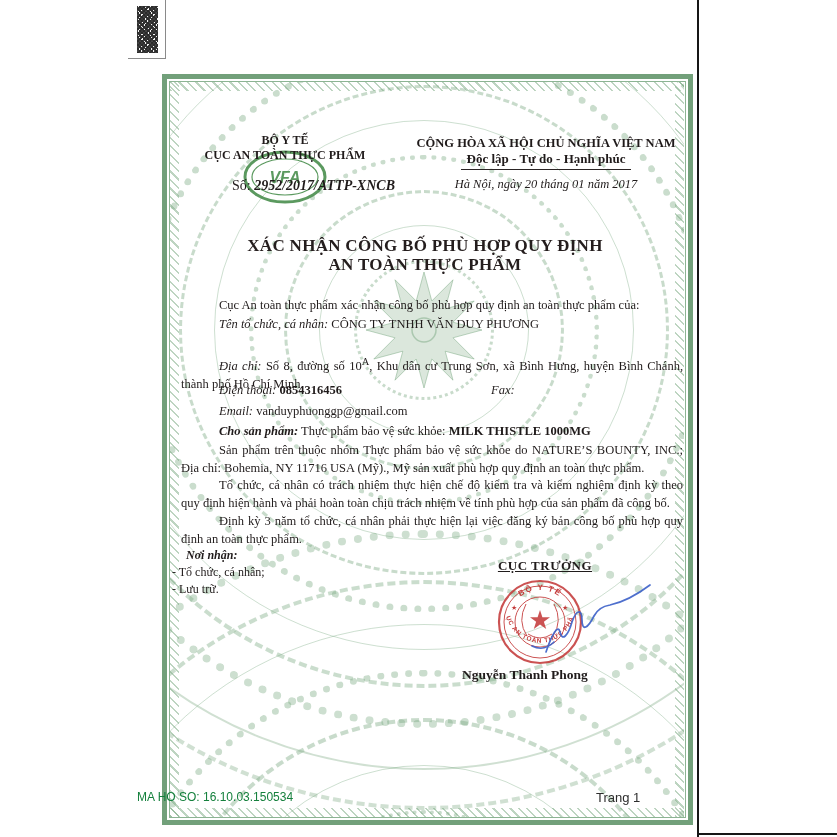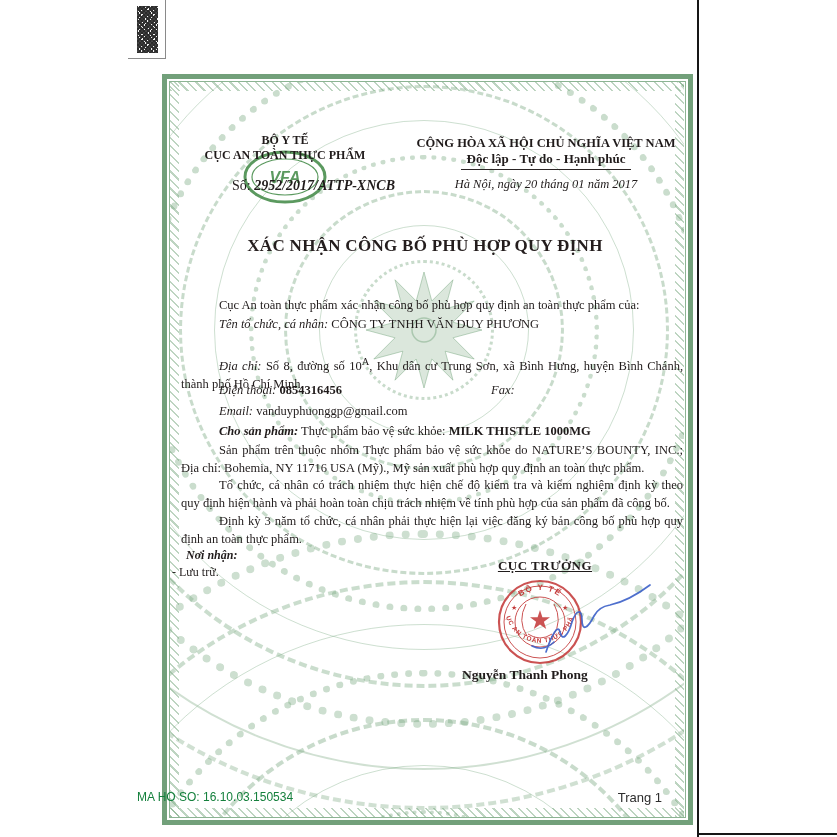--- a/index.html
+++ b/index.html
@@ -65,21 +65,21 @@
   .recipients{left:172px;top:547px;width:220px;font-size:12px;line-height:17px;z-index:3;}
   .recipients .rl{font-weight:bold;font-style:italic;margin-left:14px;}
 
   .cuc-truong{left:440px;top:558px;width:210px;text-align:center;font-weight:bold;
               font-size:13px;letter-spacing:.5px;z-index:4;text-decoration:underline;}
   .seal-svg{left:488px;top:574px;z-index:4;}
   .signer{left:462px;top:667px;width:170px;text-align:left;font-weight:bold;font-size:13.5px;z-index:4;}
 
   .footer-code{left:137px;top:790px;font-family:"Liberation Sans",sans-serif;font-size:12px;
                color:#15803d;z-index:5;}
-  .footer-page{left:596px;top:790px;width:66px;text-align:right;font-family:"Liberation Sans",sans-serif;
+  .footer-page{left:596px;top:790px;width:66px;font-family:"Liberation Sans",sans-serif;
                font-size:13px;color:#2d2d2d;z-index:5;}
 </style>
 </head>
 <body>
 
 <div class="abs scan-edge-right"></div>
 <div class="abs scan-edge-bottom"></div>
 
 <div class="abs barcode-box">
   <div class="barcode"></div>
@@ -132,40 +132,42 @@
 <div class="abs h-ministry">BỘ Y TẾ</div>
 <div class="abs h-agency">CỤC AN TOÀN THỰC PHẨM</div>
 <div class="abs h-number"><span>Số:</span>&nbsp;<span class="num">2952/2017/ATTP-XNCB</span></div>
 
 <div class="abs h-country">CỘNG HÒA XÃ HỘI CHỦ NGHĨA VIỆT NAM</div>
 <div class="abs h-motto"><span>Độc lập - Tự do - Hạnh phúc</span></div>
 <div class="abs h-date">Hà Nội, ngày 20 tháng 01 năm 2017</div>
 
 <div class="abs doc-title">
   <div>XÁC NHẬN CÔNG BỐ PHÙ HỢP QUY ĐỊNH</div>
+  <div>AN TOÀN THỰC PHẨM</div>
 </div>
 
 <div class="abs para ind p-intro">Cục An toàn thực phẩm xác nhận công bố phù hợp quy định an toàn thực phẩm của:</div>
 
 <div class="abs para ind p-org"><span class="lbl-i">Tên tổ chức, cá nhân:</span> <span>CÔNG TY TNHH VĂN DUY PHƯƠNG</span></div>
 
 <div class="abs para ind p-addr"><span class="lbl-i">Địa chỉ:</span> <span>Số 8, đường số 10</span><sup>A</sup><span>, Khu dân cư Trung Sơn, xã Bình Hưng, huyện Bình Chánh, thành phố Hồ Chí Minh.</span></div>
 
 <div class="abs para ind p-phone"><span class="lbl-i">Điện thoại:</span> <span class="b">0854316456</span><span class="fax">Fax:</span></div>
 
 <div class="abs para ind p-email"><span class="lbl-i">Email:</span> <span>vanduyphuonggp@gmail.com</span></div>
 
 <div class="abs para ind p-product"><span class="lbl-bi">Cho sản phẩm:</span> <span>Thực phẩm bảo vệ sức khỏe:</span> <span class="b">MILK THISTLE 1000MG</span></div>
 
 <div class="abs para ind p-manu">Sản phẩm trên thuộc nhóm Thực phẩm bảo vệ sức khỏe do NATURE’S BOUNTY, INC.; Địa chỉ: Bohemia, NY 11716 USA (Mỹ)., Mỹ sản xuất phù hợp quy định an toàn thực phẩm.</div>
 <div class="abs para ind p-resp">Tổ chức, cá nhân có trách nhiệm thực hiện chế độ kiểm tra và kiểm nghiệm định kỳ theo quy định hiện hành và phải hoàn toàn chịu trách nhiệm về tính phù hợp của sản phẩm đã công bố.</div>
 <div class="abs para ind p-renew">Định kỳ 3 năm tổ chức, cá nhân phải thực hiện lại việc đăng ký bản công bố phù hợp quy định an toàn thực phẩm.</div>
 
 <div class="abs recipients">
   <div class="rl">Nơi nhận:</div>
+  <div>- Tổ chức, cá nhân;</div>
   <div>- Lưu trữ.</div>
 </div>
 
 <div class="abs cuc-truong">CỤC TRƯỞNG</div>
 
 <svg class="abs seal-svg" width="172" height="102" viewBox="0 0 172 102">
   <g stroke="#c43b3b" fill="none" opacity="0.88">
     <circle cx="52" cy="48" r="41" stroke-width="2.2"></circle>
     <circle cx="52" cy="48" r="36" stroke-width="1"></circle>
     <circle cx="52" cy="48" r="25" stroke-width="1"></circle>

